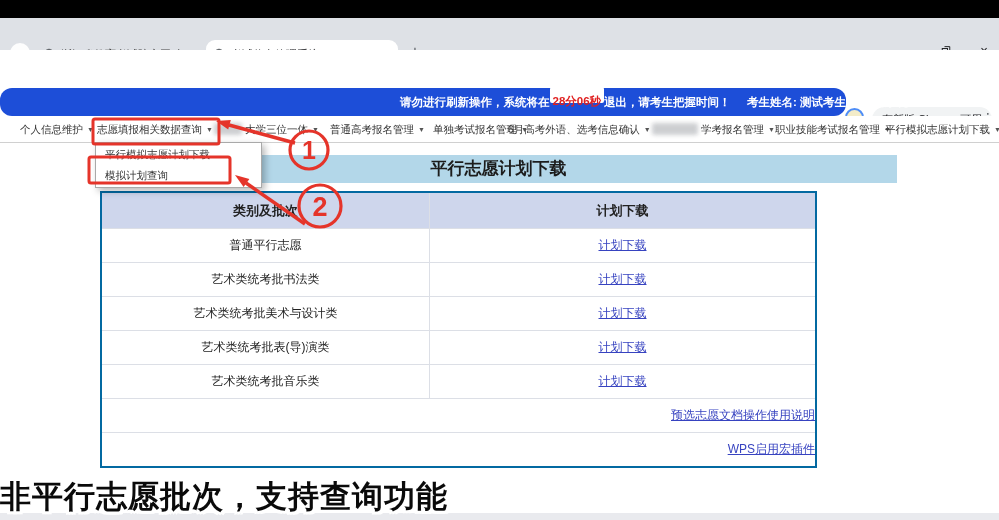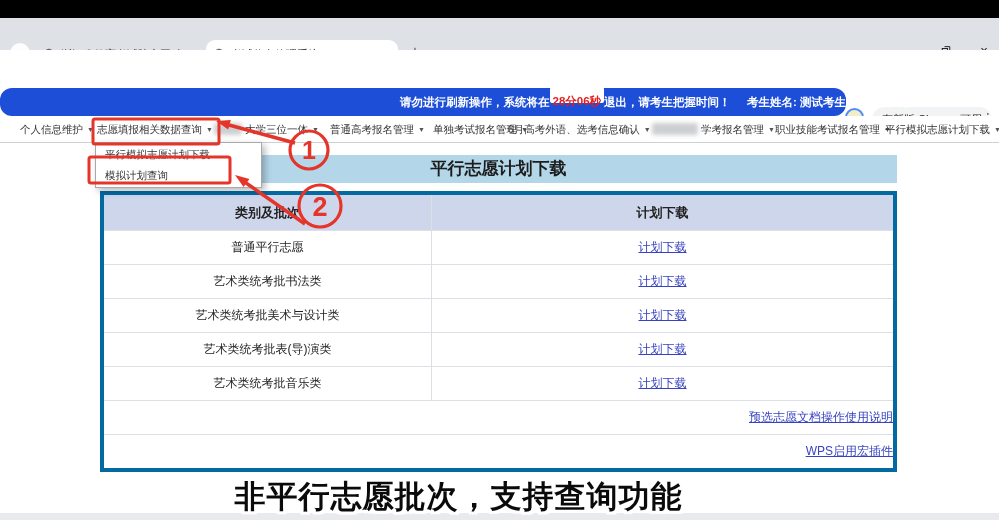--- a/index.html
+++ b/index.html
@@ -62,39 +62,39 @@
           opacity:.85;border-radius:2px;vertical-align:-2px;margin-right:3px;}
 
   
   .dropdown{left:95px;top:142px;width:165px;background:#fff;border:1px solid #a9a9a9;
             box-shadow:3px 3px 7px rgba(0,0,0,.28);z-index:5;padding:1px 0;}
   .dd-item{height:21px;line-height:21px;padding:0 9px;font-size:10.5px;color:#333;white-space:nowrap;}
 
   
   .panel-title{left:100px;top:155px;width:797px;height:28px;background:#b3d7e9;
                text-align:center;line-height:28px;font-size:17px;font-weight:bold;color:#1c1c1c;}
-  .ptable{left:100px;top:191px;width:797px;border:4px solid #0369a1;box-sizing:border-box;background:#fff;}
+  .ptable{left:100px;top:191px;width:717px;border:2px solid #0369a1;box-sizing:border-box;background:#fff;}
   .trow{display:flex;}
   .thead{background:#ced6ec;font-weight:bold;font-size:13px;color:#222;}
   .thead .tcell{height:35px;line-height:35px;}
   .tcell{box-sizing:border-box;text-align:center;}
   .c1{width:328px;border-right:1px solid #dcdfe6;}
   .c2{flex:1;}
   .drow{border-top:1px solid #dcdfe6;font-size:12px;color:#222;}
   .drow .tcell{height:33px;line-height:33px;}
   a.plan-link,a.foot-link{color:#3743c0;text-decoration:underline;}
   .frow{border-top:1px solid #dcdfe6;height:33px;line-height:33px;font-size:12px;
         text-align:right;padding-left:7px;}
 
   
   .anno{left:0;top:0;z-index:30;pointer-events:none;}
 
   
   .caption{left:0;top:476px;width:999px;box-sizing:border-box;padding-right:82px;
-           text-align:center;font-size:31px;font-weight:900;color:#0a0a0a;letter-spacing:1px;
+           text-align:left;font-size:31px;font-weight:900;color:#0a0a0a;letter-spacing:1px;
            z-index:25;white-space:nowrap;
            text-shadow:-3px -3px 0 #fff,3px -3px 0 #fff,-3px 3px 0 #fff,3px 3px 0 #fff,
                        -3px 0 0 #fff,3px 0 0 #fff,0 -3px 0 #fff,0 3px 0 #fff;}
   svg.ic{display:block;}
 </style>
 </head>
 <body>
 
 <div class="screen">
 

